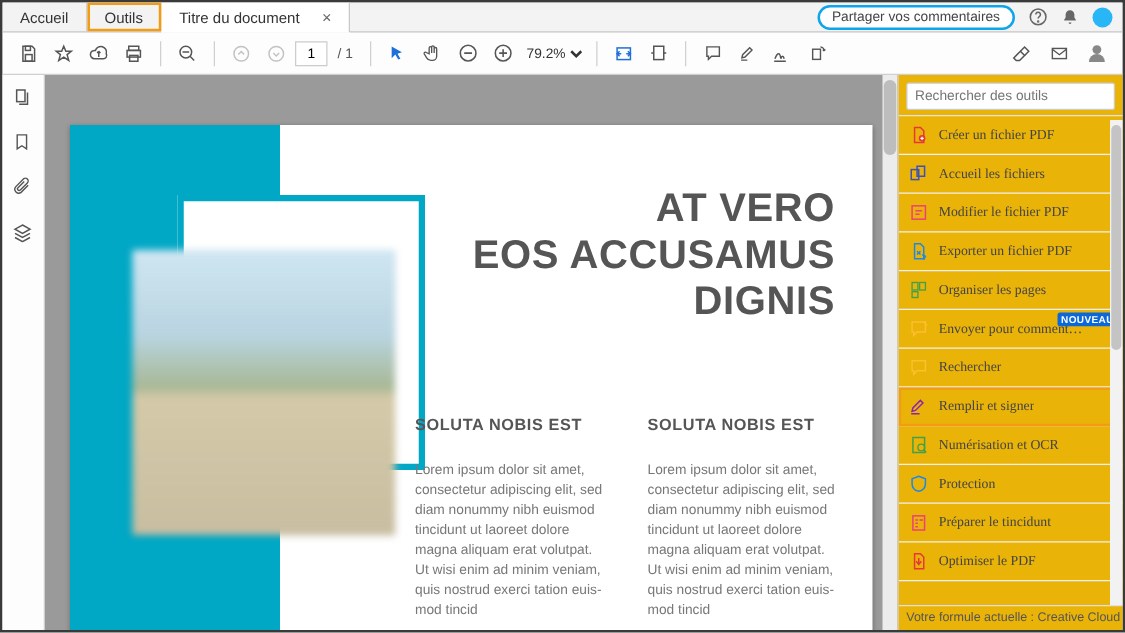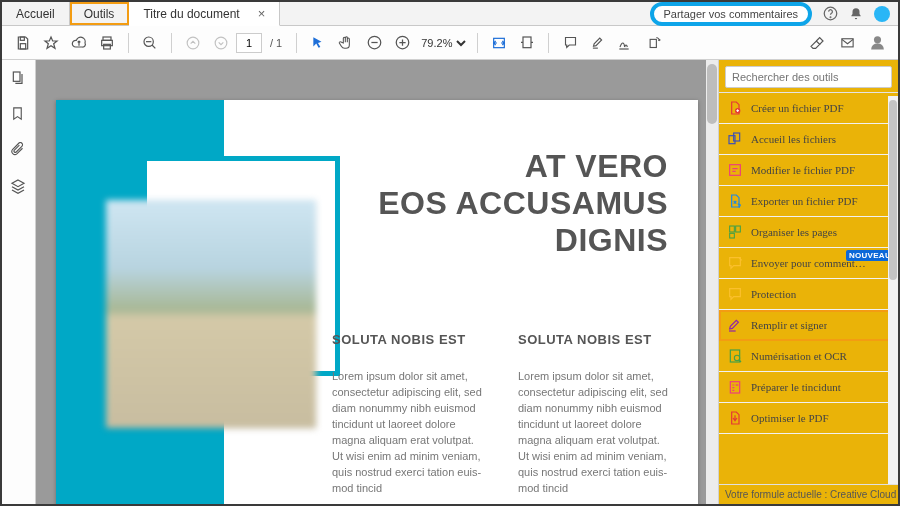--- a/index.html
+++ b/index.html
@@ -5,21 +5,21 @@
   * { box-sizing: border-box; margin: 0; padding: 0; font-family: -apple-system, BlinkMacSystemFont, "Segoe UI", Arial, sans-serif; }
   body { width: 900px; height: 506px; overflow: hidden; background: #fff; border: 2px solid #3a3a3a; }
   
   
   .tabbar { height: 24px; background: #f3f3f3; border-bottom: 1px solid #c8c8c8; display: flex; align-items: stretch; position: relative; }
   .tab { display: flex; align-items: center; padding: 0 14px; font-size: 12px; color: #333; border-right: 1px solid #c8c8c8; cursor: pointer; position: relative; }
   .tab.active { background: #fff; border-bottom: 1px solid #fff; margin-bottom: -1px; }
   .tab .close { margin-left: 18px; font-size: 13px; color: #666; }
   .tab.highlight { outline: 2px solid #f39c12; outline-offset: -2px; z-index: 2; }
   .tabbar-right { margin-left: auto; display: flex; align-items: center; gap: 10px; padding-right: 8px; }
-  .share-btn { border: 4px solid #0ea5e9; border-radius: 12px; padding: 2px 10px; font-size: 11px; color: #444; background: #fff; cursor: pointer; }
+  .share-btn { border: 2px solid #0ea5e9; border-radius: 12px; padding: 2px 10px; font-size: 11px; color: #444; background: #fff; cursor: pointer; }
   .hdr-icon { width: 16px; height: 16px; display:flex; align-items:center; justify-content:center; color:#666; }
   .avatar { width: 16px; height: 16px; border-radius: 50%; background: #29b6f6; }
   
   
   .toolbar { height: 34px; background: #fdfdfd; border-bottom: 1px solid #d0d0d0; display: flex; align-items: center; padding: 0 8px; gap: 2px; }
   .tb-btn { width: 26px; height: 26px; display:flex; align-items:center; justify-content:center; color:#555; border-radius:3px; cursor:pointer; }
   .tb-sep { width: 1px; height: 20px; background: #d0d0d0; margin: 0 6px; }
   .page-input { width: 26px; height: 20px; border: 1px solid #ccc; text-align: center; font-size: 11px; }
   .page-count { font-size: 11px; color: #555; margin: 0 6px; }
   .zoom-sel { font-size: 11px; color: #333; border: none; background: transparent; }
@@ -339,21 +339,21 @@
           </span>
           <span class="tool-label">Envoyer pour comment…</span>
           <span class="badge-nouveau">NOUVEAU</span>
         </div>
         <div class="tool-item">
           <span class="tool-icon" style="color:#fbc02d">
             <svg width="16" height="16" viewBox="0 0 24 24">
               <path d="M4 4h16v12H10l-4 4v-4H4z" fill="none" stroke="currentColor" stroke-width="1.8"></path>
             </svg>
           </span>
-          <span class="tool-label">Protection</span>
+          <span class="tool-label">Rechercher</span>
         </div>
         <div class="tool-item highlight">
           <span class="tool-icon" style="color:#8e24aa">
             <svg width="16" height="16" viewBox="0 0 24 24">
               <path d="M4 18l4-1 9-9-3-3-9 9z" fill="none" stroke="currentColor" stroke-width="1.8"></path>
               <path d="M3 21h10" stroke="currentColor" stroke-width="1.8"></path>
             </svg>
           </span>
           <span class="tool-label">Remplir et signer</span>
         </div>
@@ -361,20 +361,28 @@
           <span class="tool-icon" style="color:#43a047">
             <svg width="16" height="16" viewBox="0 0 24 24">
               <rect x="5" y="3" width="14" height="18" fill="none" stroke="currentColor" stroke-width="1.8"></rect>
               <circle cx="15" cy="15" r="4" fill="none" stroke="currentColor" stroke-width="1.6"></circle>
               <path d="M18 18l3 3" stroke="currentColor" stroke-width="1.8"></path>
             </svg>
           </span>
           <span class="tool-label">Numérisation et OCR</span>
         </div>
         <div class="tool-item">
+          <span class="tool-icon" style="color:#1e88e5">
+            <svg width="16" height="16" viewBox="0 0 24 24">
+              <path d="M12 3l8 3v6c0 5-3 8-8 9-5-1-8-4-8-9V6z" fill="none" stroke="currentColor" stroke-width="1.8"></path>
+            </svg>
+          </span>
+          <span class="tool-label">Protection</span>
+        </div>
+        <div class="tool-item">
           <span class="tool-icon" style="color:#ec407a">
             <svg width="16" height="16" viewBox="0 0 24 24">
               <rect x="5" y="4" width="14" height="17" fill="none" stroke="currentColor" stroke-width="1.8"></rect>
               <path d="M8 9h3M8 13h3M8 17h3" stroke="currentColor" stroke-width="1.8"></path>
               <rect x="13" y="8" width="4" height="2" fill="currentColor"></rect>
             </svg>
           </span>
           <span class="tool-label">Préparer le tincidunt</span>
         </div>
         <div class="tool-item">

